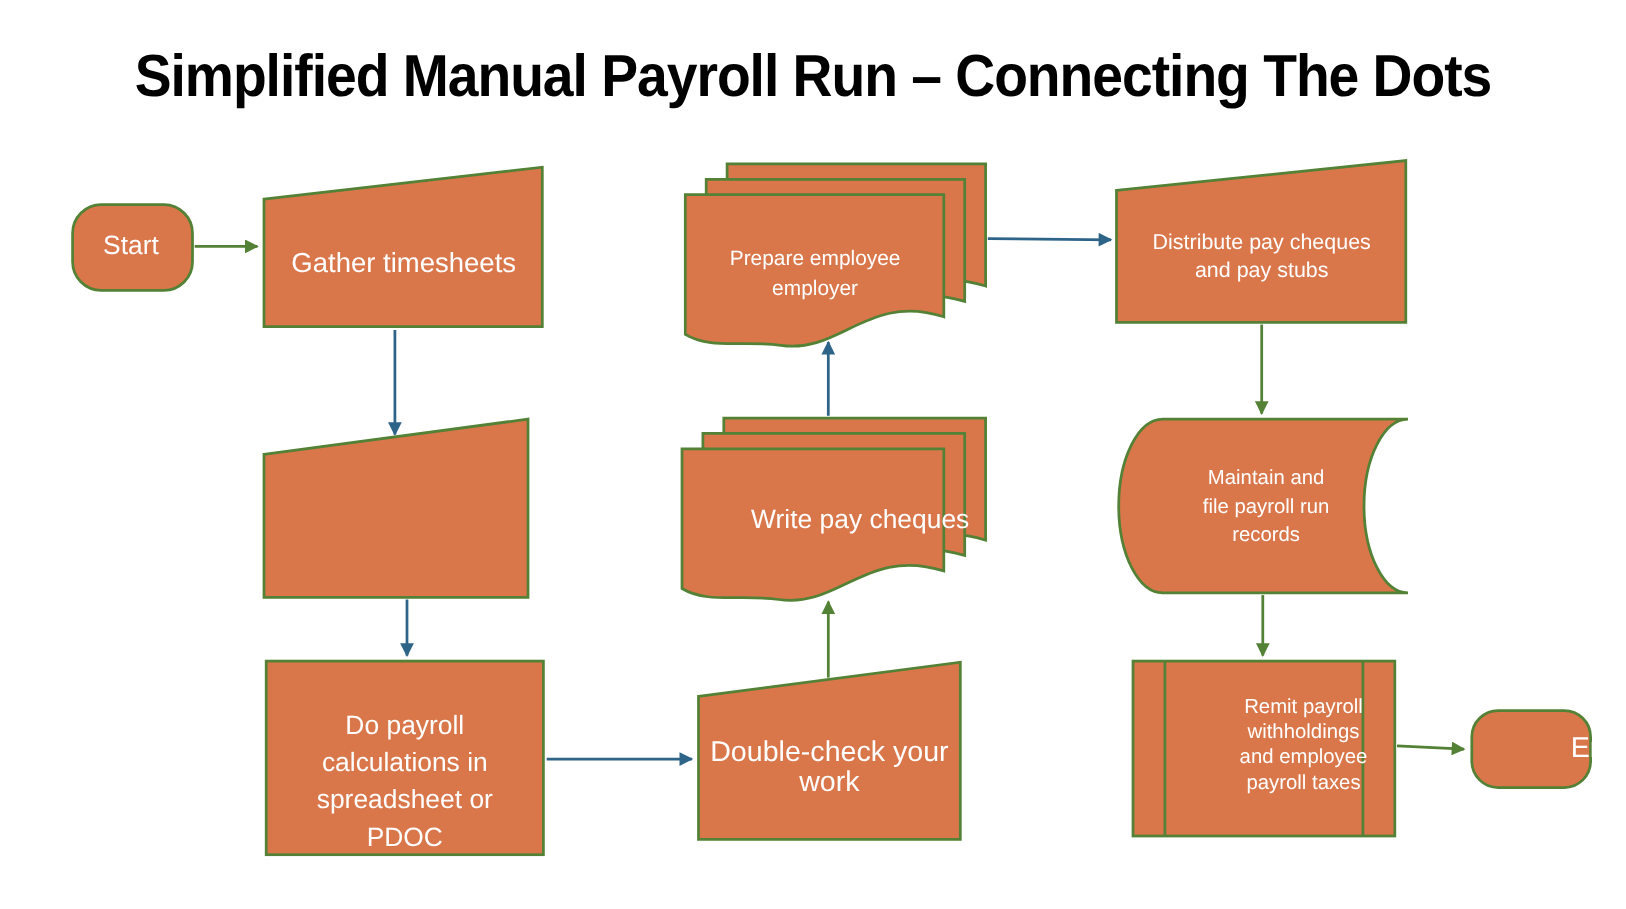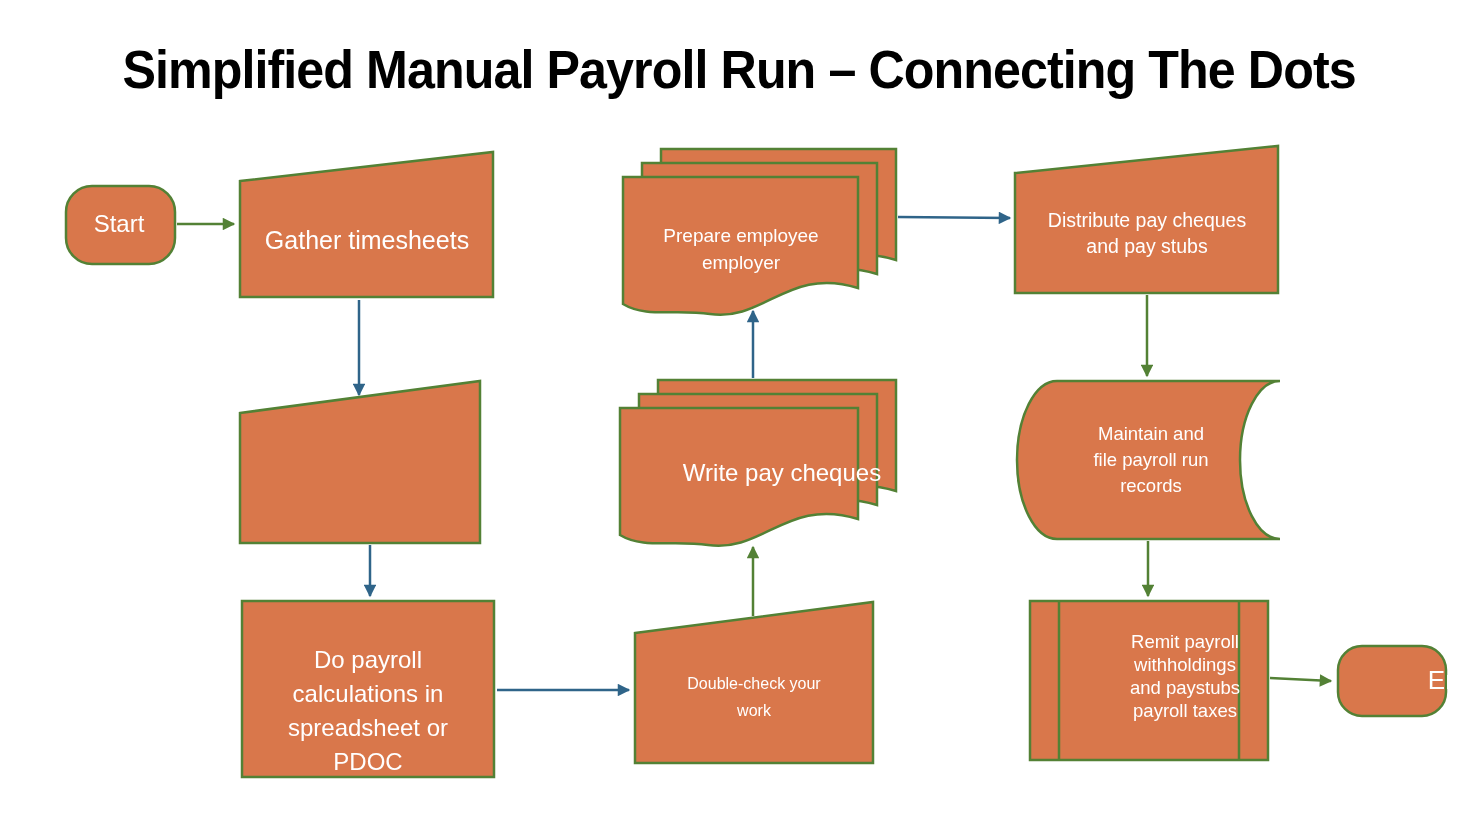--- a/index.html
+++ b/index.html
@@ -61,21 +61,21 @@
     transform: translate(-50%, -50%);
     color: var(--label-text, #fff);
     text-align: center;
     white-space: nowrap;
   }
   .label div { white-space: nowrap; }
   .lbl-start      { left: 119px;  top: 224px; font-size: 24px; }
   .lbl-gather     { left: 367px;  top: 240px; font-size: 25px; }
   .lbl-enter      { left: 360px;  top: 477px; font-size: 22px; line-height: 29px; }
   .lbl-calc       { left: 368px;  top: 691px; font-size: 24px; line-height: 34px; margin-top: 20px; }
-  .lbl-dcheck     { left: 754px;  top: 697px; font-size: 16px; line-height: 27px; }
+  .lbl-dcheck     { left: 754px;  top: 697px; font-size: 26px; line-height: 27px; }
   .lbl-write      { left: 782px;  top: 473px; font-size: 24px; }
   .lbl-prepare    { left: 741px;  top: 249px; font-size: 19px; line-height: 27px; }
   .lbl-distribute { left: 1147px; top: 233px; font-size: 19.5px; line-height: 26px; text-align: center; }
   .lbl-maintain   { left: 1151px; top: 460px; font-size: 18.5px; line-height: 26px; }
   .lbl-remit      { left: 1149px; top: 676px; font-size: 18.5px; line-height: 23px; margin-left: 36px; }
   .lbl-end        { left: 1451px; top: 680px; font-size: 26px; }
 </style>
 </head>
 <body>
 
@@ -166,19 +166,19 @@
 
   <div class="label lbl-maintain">
     <div>Maintain and</div>
     <div>file payroll run</div>
     <div>records</div>
   </div>
 
   <div class="label lbl-remit">
     <div>Remit payroll</div>
     <div>withholdings</div>
-    <div>and paystubs</div>
+    <div>and employee</div>
     <div>payroll taxes</div>
   </div>
 
   <div class="label lbl-end">End</div>
 
 </div>
 
 </body></html>

